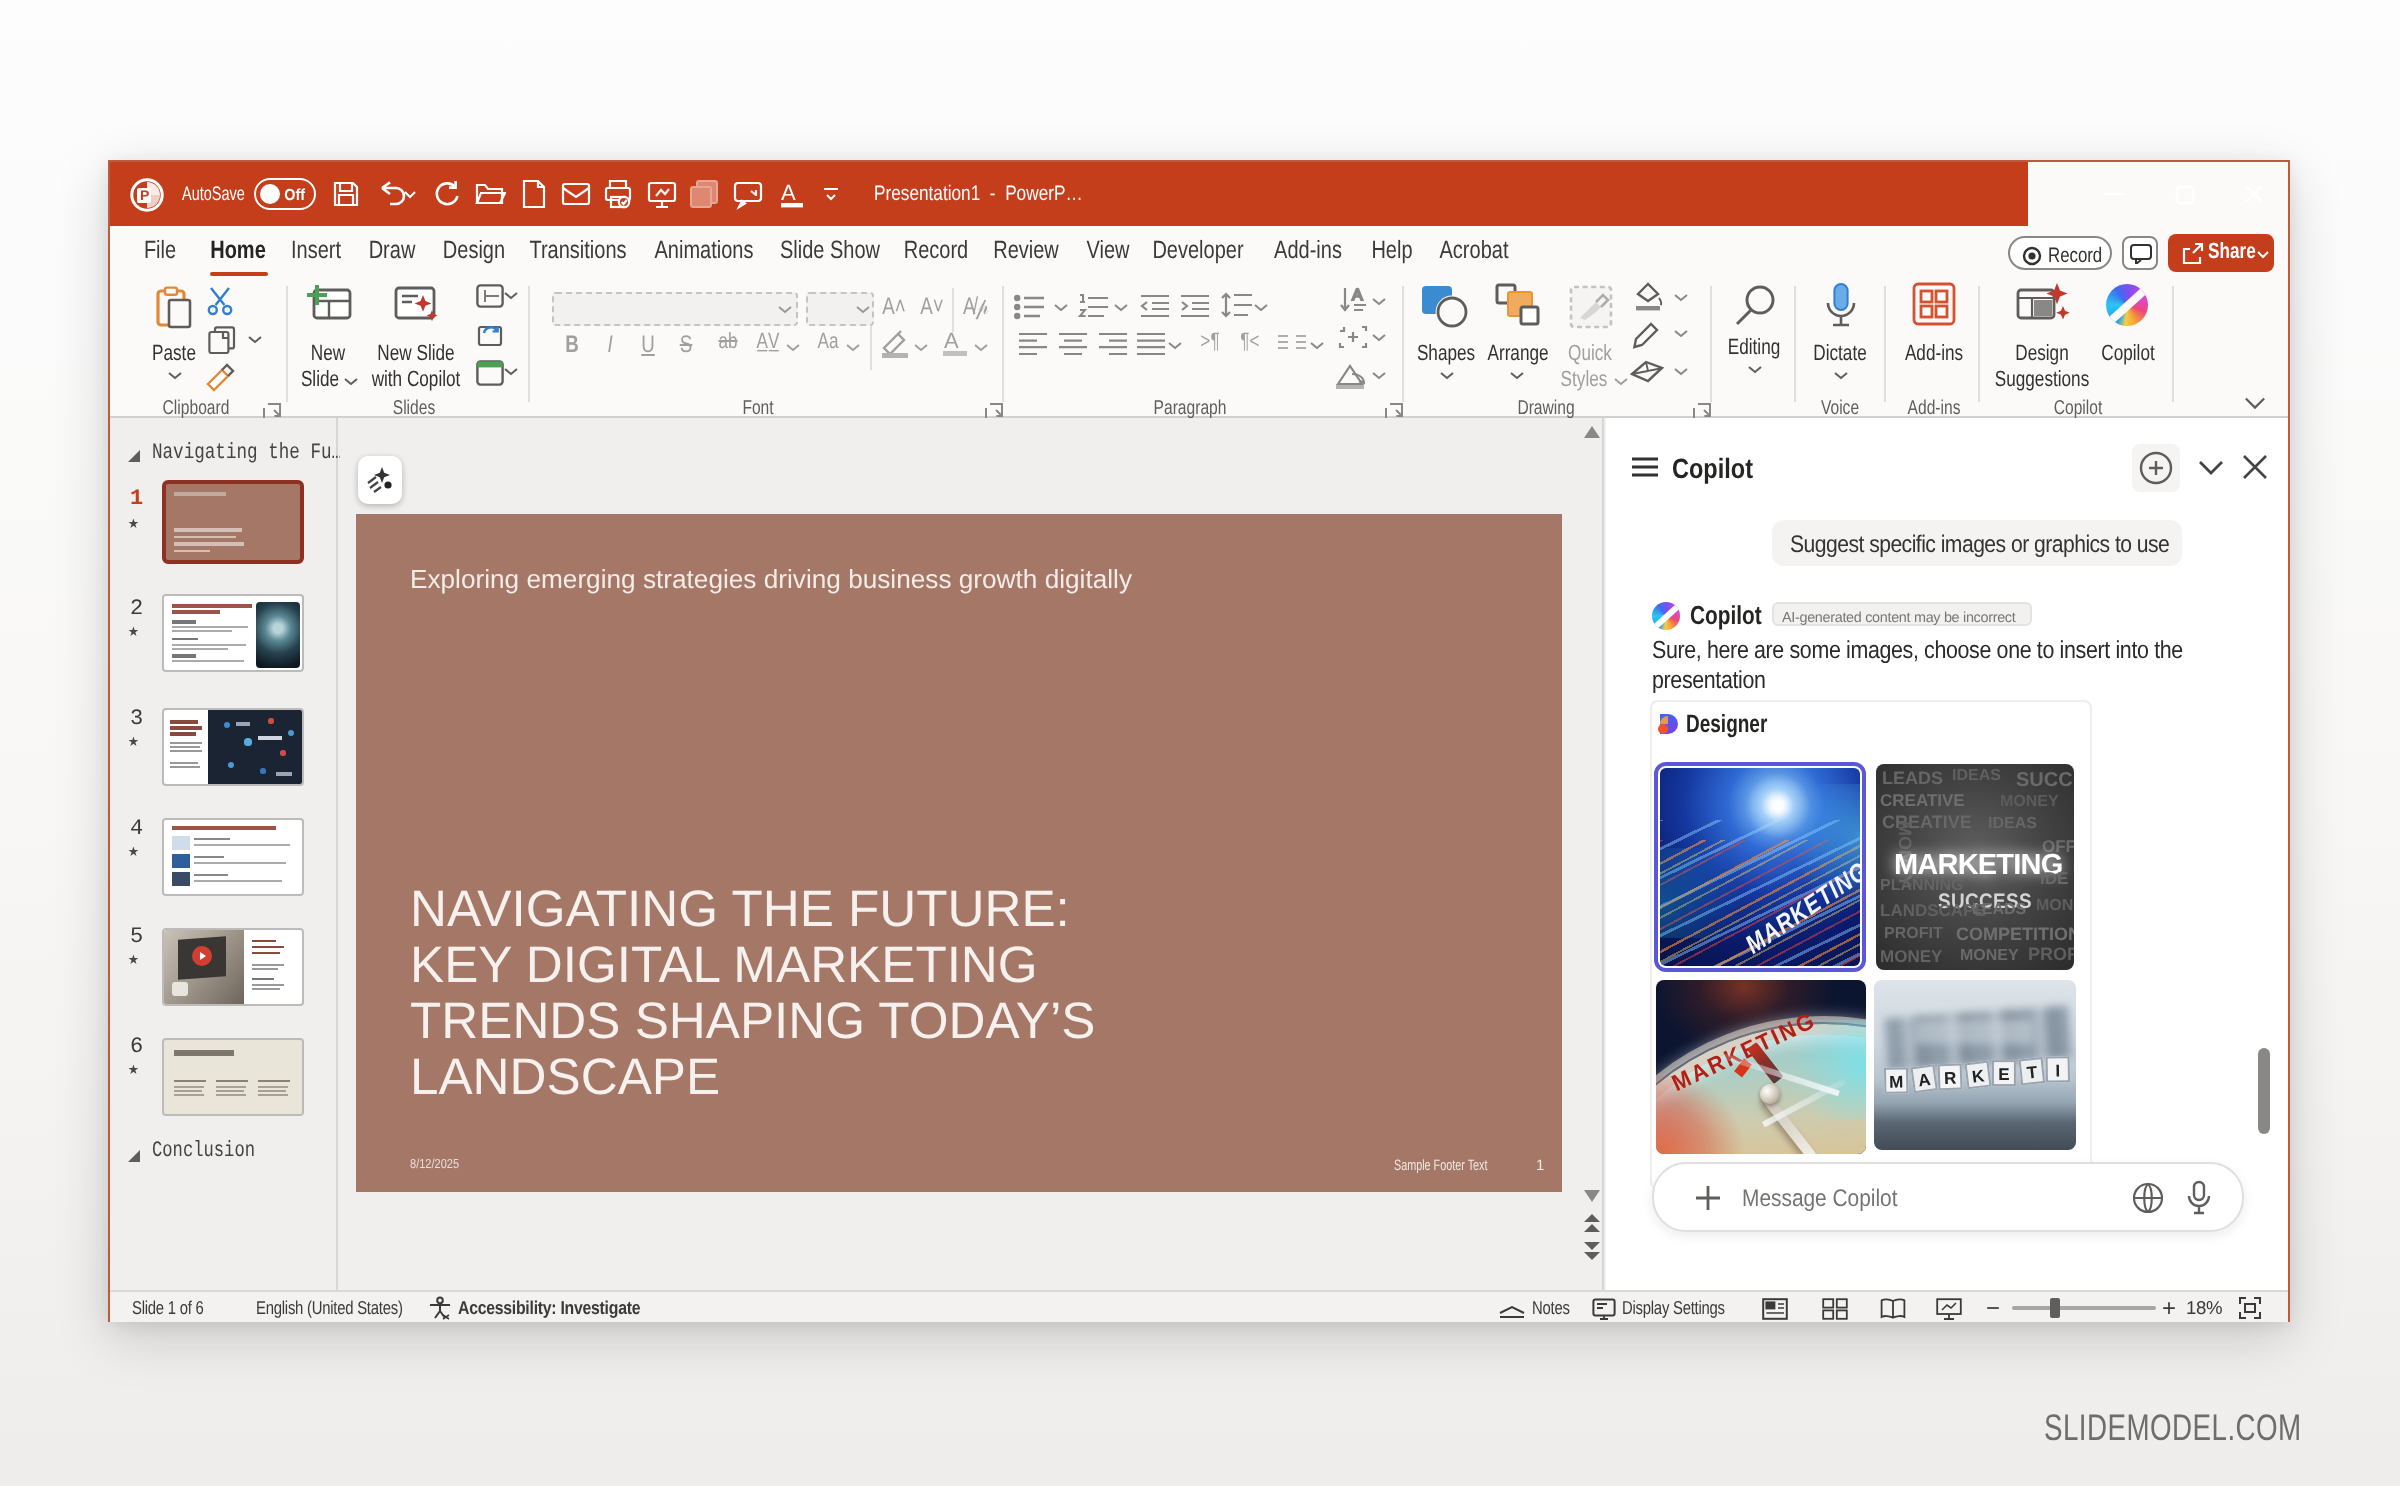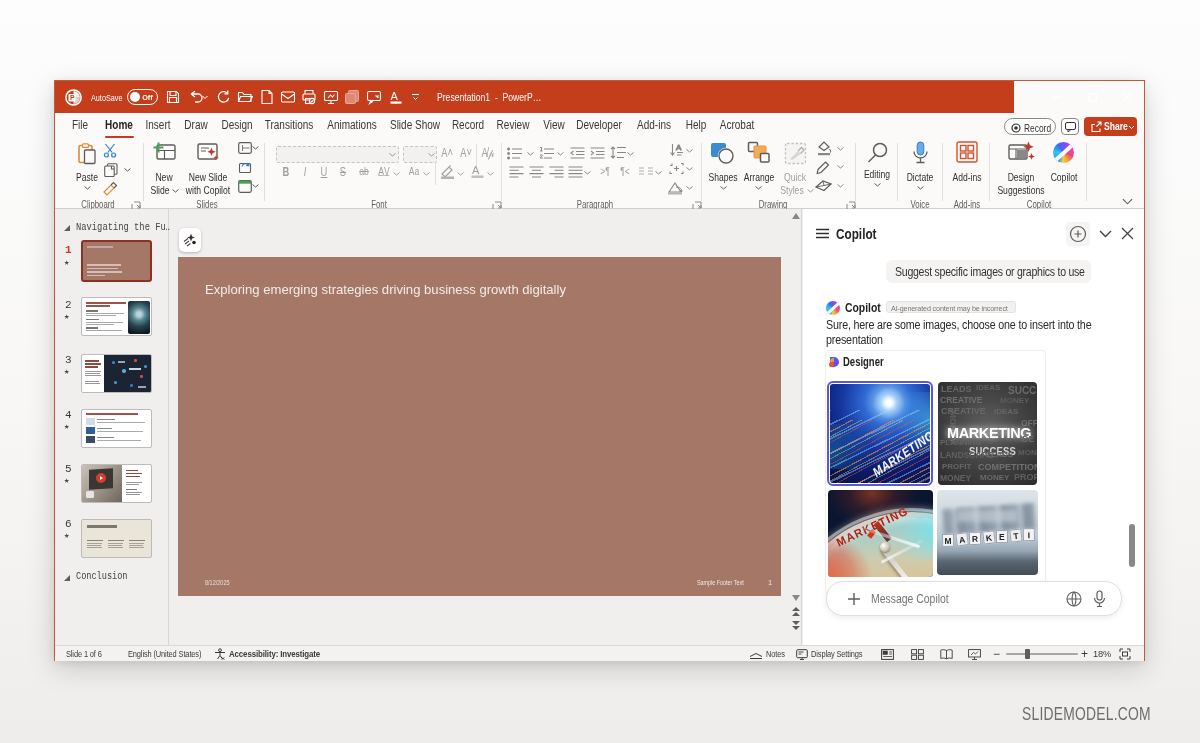--- a/index.html
+++ b/index.html
@@ -591,20 +591,21 @@
     <div class="editor" id="editor">
       <div class="abs" style="left:9px;top:19px;width:22px;height:24px;background:#fff;border-radius:5px;box-shadow:0 1px 3px rgba(0,0,0,.25)">
         <svg class="abs" style="left:4px;top:5px" width="14" height="14" viewBox="0 0 14 14">
             <path d="M8 0.5 l1.1 2.9 2.9 1.1 -2.9 1.1 -1.1 2.9 -1.1-2.9 -2.9-1.1 2.9-1.1 z" fill="#333"></path>
             <circle cx="11" cy="9.5" r="1.8" fill="#222"></circle>
             <path d="M1 8.5 l4-3 M2 11 l4-3 M4 13 l3.5-2.5" stroke="#444" stroke-width="1.1"></path>
           </svg>
       </div>
       <div class="slide" id="slide">
         <div class="abs" style="left:27px;top:24.5px;font-size:13.1px;color:#f3ece9;letter-spacing:0px">Exploring emerging strategies driving business growth digitally</div>
+        <div class="abs" style="left:27px;top:183.5px;font-size:25.6px;line-height:28px;color:#f6f1ee;letter-spacing:0px">NAVIGATING THE FUTURE:<br>KEY DIGITAL MARKETING<br>TRENDS SHAPING TODAY’S<br>LANDSCAPE</div>
         <div class="abs" style="left:27px;top:322px;font-size:6.5px;color:#e8ddd8;display:inline-block;transform:scaleX(.85);transform-origin:0 50%">8/12/2025</div>
         <div class="abs" style="left:519px;top:321px;font-size:7.5px;color:#efe8e4;display:inline-block;transform:scaleX(.72);transform-origin:0 50%">Sample Footer Text</div>
         <div class="abs" style="left:590px;top:321px;font-size:7.5px;color:#efe8e4">1</div>
       </div>
       <div class="abs" style="left:620px;top:0;width:11px;height:436px;background:#f1efee">
         <svg class="abs" style="left:2px;top:4px" width="8" height="6" viewBox="0 0 8 6">
             <path d="M4 0 L8 6 H0 Z" fill="#8a8886"></path>
           </svg>
         <svg class="abs" style="left:2px;top:386px" width="8" height="6" viewBox="0 0 8 6">
             <path d="M4 6 L8 0 H0 Z" fill="#8a8886"></path>

